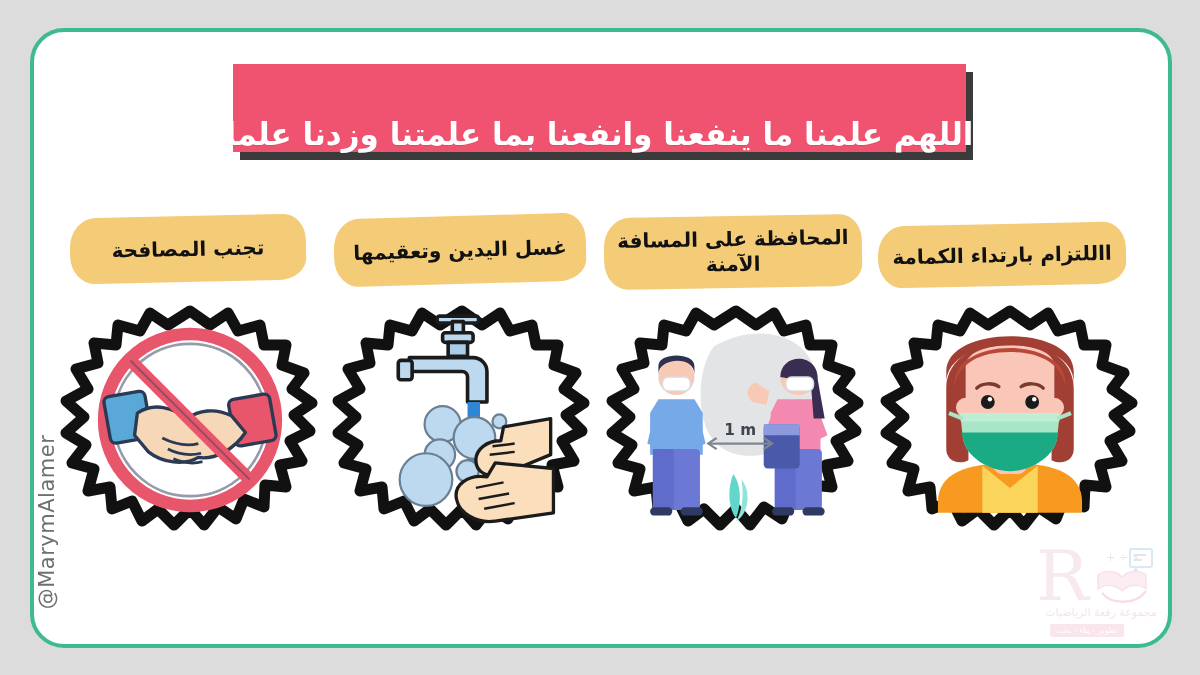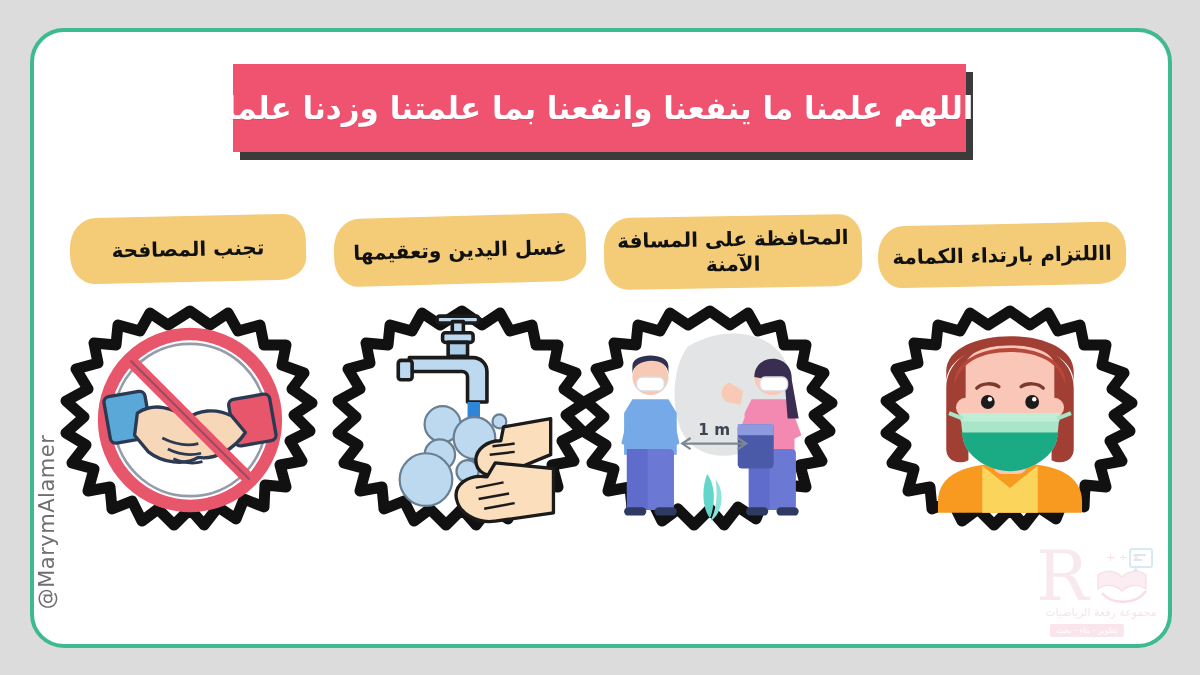--- a/index.html
+++ b/index.html
@@ -22,21 +22,21 @@
     border-radius:34px;
     box-sizing:border-box;
   }
 
   
   .banner{
     position:absolute;
     left:233px;top:64px;width:733px;height:88px;
     background:#ef5370;
     box-shadow:7px 8px 0 rgba(25,25,25,.85);
-    display:flex;align-items:center;justify-content:center;
+    display:flex;align-items:flex-end;justify-content:center;
   }
   .banner-text{
     color:#ffffff;
     font-size:31px;
     font-weight:600;
     direction:rtl;
     letter-spacing:.5px;
     white-space:nowrap;
     text-shadow:0 1px 0 rgba(0,0,0,.08);
   }
@@ -62,21 +62,21 @@
   #chip1{left:334px;top:216px;width:252px;height:68px;transform:rotate(-1.6deg);}
   #chip2{left:604px;top:216px;width:258px;height:72px;transform:rotate(-1.0deg);}
   #chip3{left:878px;top:224px;width:248px;height:62px;transform:rotate(-1.2deg);}
 
   
   .burst{position:absolute;width:260px;height:230px;}
   .burst svg{position:absolute;left:0;top:0;width:100%;height:100%;}
   .art{position:absolute;left:44px;top:32px;width:172px;height:166px;}
   #burst0{left:60px;top:305px;}
   #burst1{left:332px;top:305px;}
-  #burst2{left:580px;top:305px;}
+  #burst2{left:606px;top:305px;}
   #burst3{left:880px;top:305px;}
 
   
   .handle{
     position:absolute;
     left:-48px;top:510px;
     width:190px;
     transform:rotate(-90deg);
     transform-origin:50% 50%;
     color:#6f6f6f;

